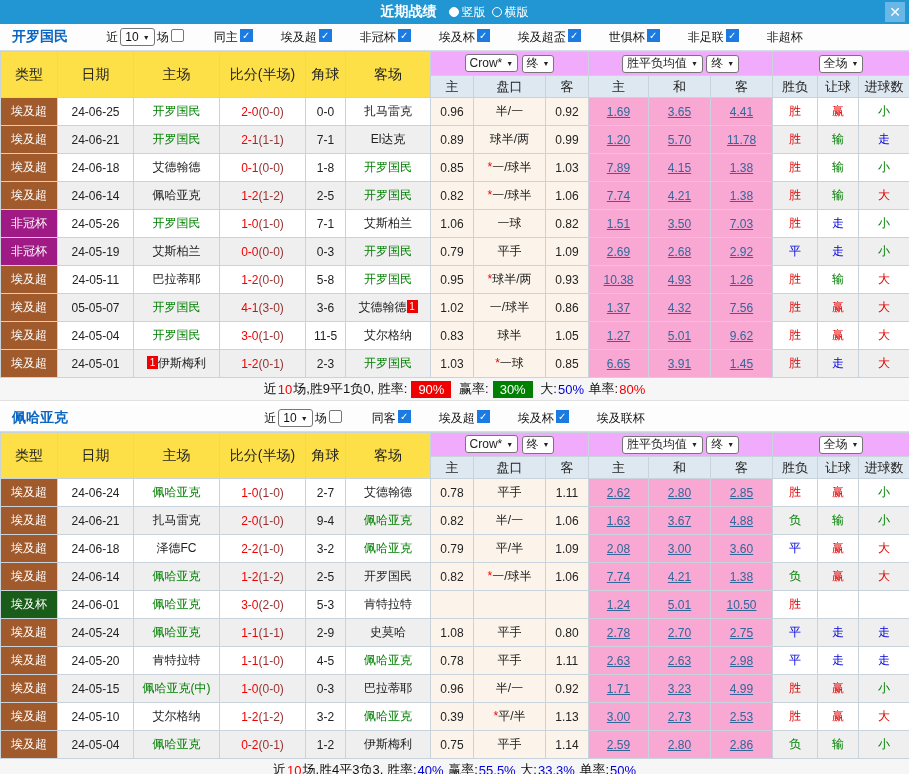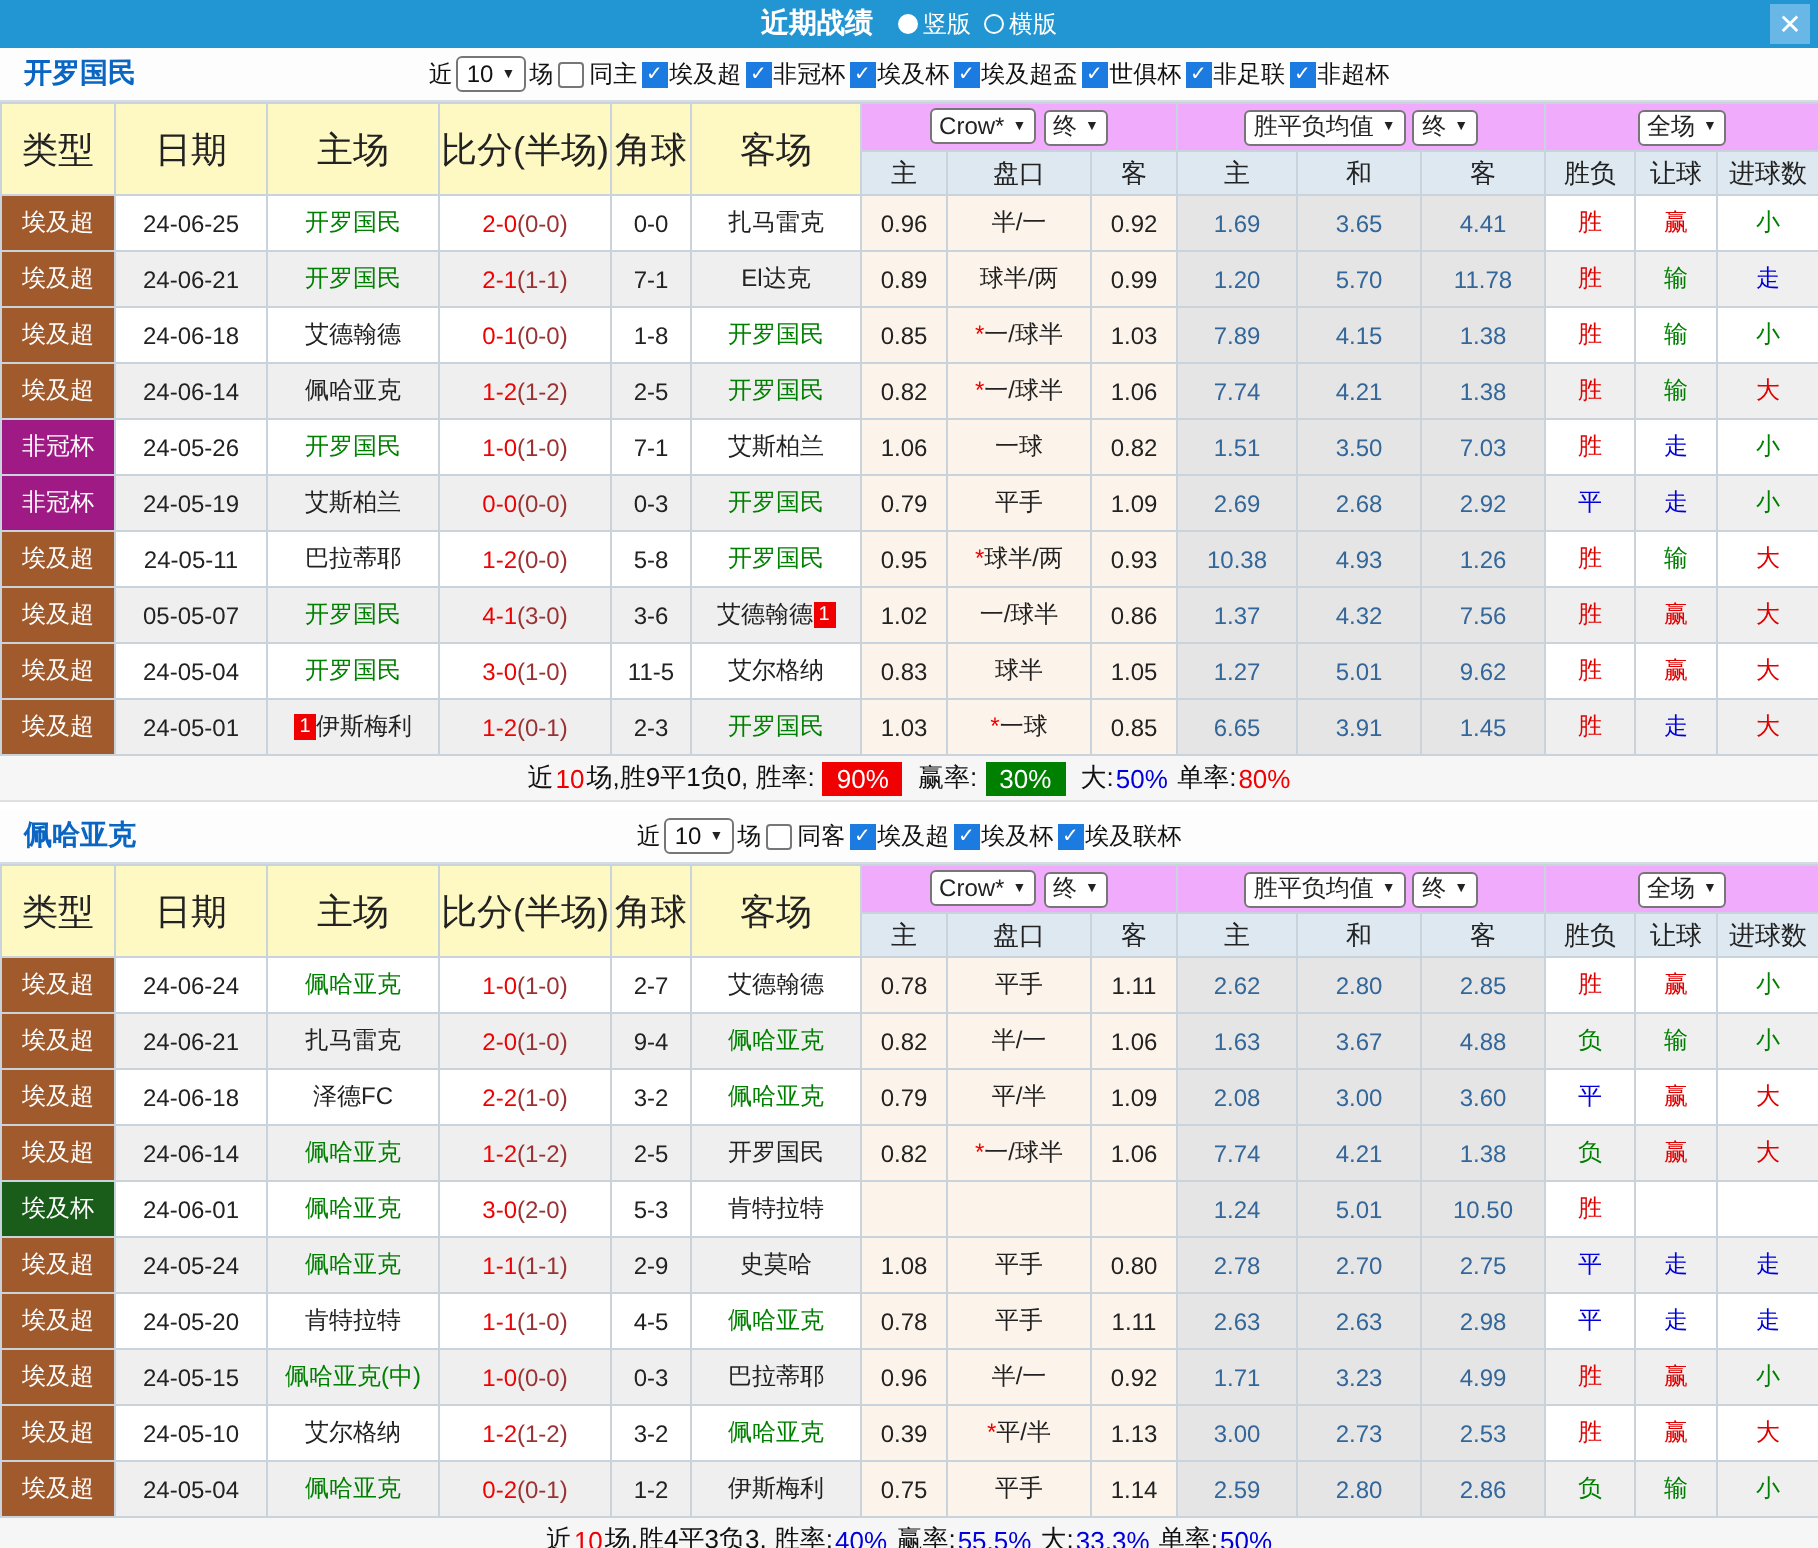--- a/index.html
+++ b/index.html
@@ -17,38 +17,38 @@
   .close-btn{position:absolute;right:4px;top:2px;width:20px;height:20px;background:#69b7e7;
     color:#fff;font-weight:bold;font-size:14px;display:flex;align-items:center;justify-content:center;cursor:pointer;}
   
   .filter-row{position:relative;height:26px;border-bottom:1px solid #d5dce4;background:#fdfdfd;
     display:flex;align-items:center;justify-content:center;}
   .team-name{position:absolute;left:12px;font-weight:bold;font-size:14px;color:#0a66c2;}
   .filter-controls{display:flex;align-items:center;gap:2px;font-size:12px;color:#111;}
   .sel{display:inline-flex;align-items:center;gap:4px;border:1px solid #767676;border-radius:3px;
     background:#fff;padding:0 4px;height:18px;box-sizing:border-box;cursor:pointer;white-space:nowrap;}
   .sel .arr{font-size:7px;color:#222;}
-  .cb{display:inline-flex;align-items:center;cursor:pointer;white-space:nowrap;}
+  .cb{display:inline-flex;align-items:flex-start;cursor:pointer;white-space:nowrap;gap:27px;}
   .cb .box{width:13px;height:13px;box-sizing:border-box;display:inline-flex;align-items:center;justify-content:center;
     font-size:10px;line-height:13px;margin-right:1px;}
   .cb .box.checked{background:#1b7be0;color:#fff;border:1px solid #1b7be0;}
   .cb .box.unchecked{background:#fff;border:1px solid #777;border-radius:2px;color:transparent;margin-right:3px;}
   
   table.grid{border-collapse:collapse;table-layout:fixed;width:909px;}
   table.grid th,table.grid td{border:1px solid #c9d3dc;overflow:hidden;white-space:nowrap;text-align:center;
     font-weight:normal;padding:0;}
-  thead th.hdr{background:#fef9c3;height:45px;font-size:18px;color:#222;}
+  thead th.hdr{background:#fde047;height:45px;font-size:14px;color:#222;}
   thead th.selrow{background:#f0abfc;height:23px;}
   thead th.sub{background:#dee8f0;height:21px;font-size:13px;}
   tbody td{height:27px;font-size:12px;}
   tbody tr:nth-child(even) td.plain{background:#efefef;}
   tbody td.plain{background:#fff;}
   td.type{color:#fff;font-size:12px;}
   td.cream{background:#fcf4ea;color:#222;}
-  td.avg{background:#e5e5e5;color:#369;}
+  td.avg{background:#f9a8d4;color:#369;text-decoration:underline;}
   .team-green{color:#008000;}
   .score-main{color:#f00000;}
   .score-half{color:#993333;}
   .star{color:#f00000;}
   .redcard{display:inline-block;background:#f00000;color:#fff;font-size:10px;line-height:13px;
     min-width:9px;padding:0 1px;vertical-align:1px;}
   .v-red{color:#e00000;}
   .v-green{color:#008000;}
   .v-blue{color:#0000dd;}
   

